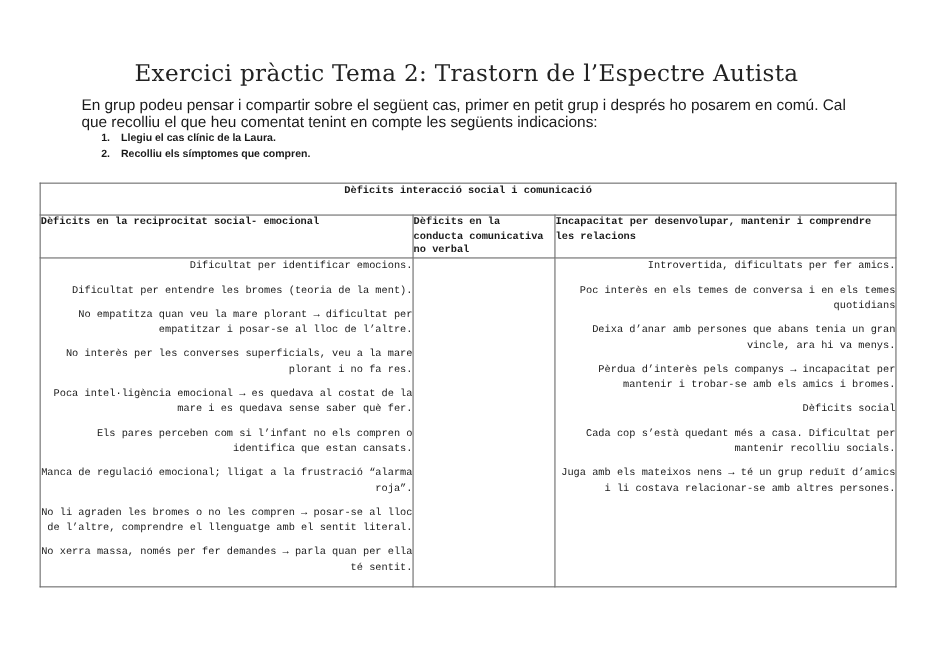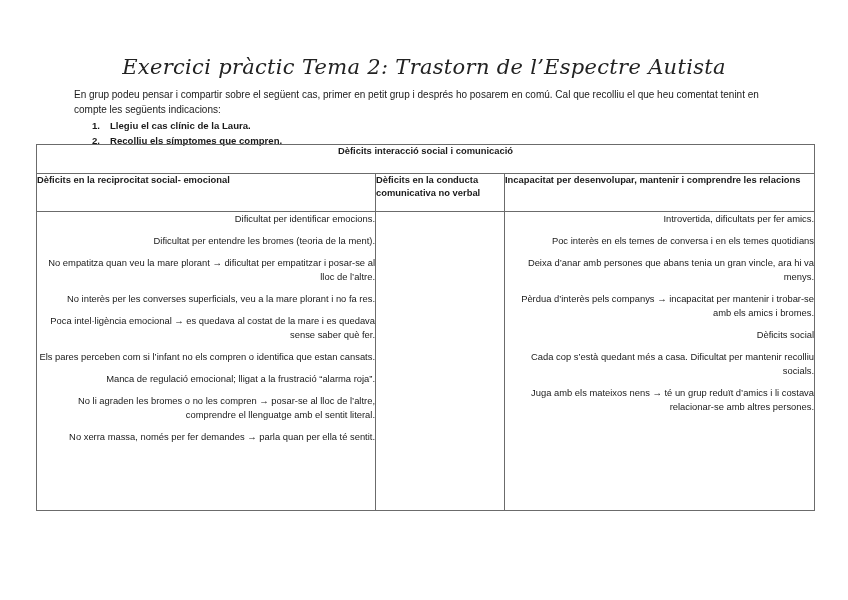--- a/index.html
+++ b/index.html
@@ -1,22 +1,22 @@
 <!DOCTYPE html>
 <html><head>
 <meta charset="utf-8">
 <style>
   html, body { margin:0; padding:0; background:#ffffff; }
   body { width:848px; height:600px; position:relative; overflow:hidden; font-family:"Liberation Sans", sans-serif; color:#1a1a1a; }
-  .title { position:absolute; left:0; width:848px; top:55px; text-align:center; font-family:"DejaVu Serif", serif; font-style:italic; font-size:21px; color:#222; letter-spacing:0.3px; }
-  .intro { position:absolute; left:74px; top:88px; width:700px; font-size:10px; line-height:14.5px; color:#1a1a1a; }
+  .title { position:absolute; left:0; width:848px; top:55px; text-align:center; font-family:"DejaVu Serif", serif; font-size:21px; color:#222; letter-spacing:0.3px; }
+  .intro { position:absolute; left:74px; top:88px; width:700px; font-size:14px; line-height:14.5px; color:#1a1a1a; }
   .steps { position:absolute; left:92px; top:119px; margin:0; padding:0; list-style:none; font-size:9.6px; font-weight:bold; line-height:14.5px; }
   .steps li { display:flex; }
   .steps .num { width:18px; }
-  table.grid { position:absolute; left:36px; top:144px; width:778px; border-collapse:collapse; table-layout:fixed; }
+  table.grid { position:absolute; left:36px; top:166px; width:778px; border-collapse:collapse; table-layout:fixed;font-family:Liberation Mono, monospace; }
   table.grid td, table.grid th { border:1.5px solid #6b6b6b; font-size:9.4px; vertical-align:top; padding:0; }
   th.main-head { height:28px; font-weight:bold; text-align:center; vertical-align:middle; }
   th.sub-head { height:37px; font-weight:bold; text-align:left; vertical-align:middle; padding:0 6px; line-height:12.5px; }
   td.col { height:298px; padding:6px 5px 0 5px; }
   td.col p { margin:0 0 8px 0; line-height:14px;text-align:right; }
 </style>
 </head>
 <body>
 
 <div class="title">Exercici pràctic Tema 2: Trastorn de l’Espectre Autista</div>

